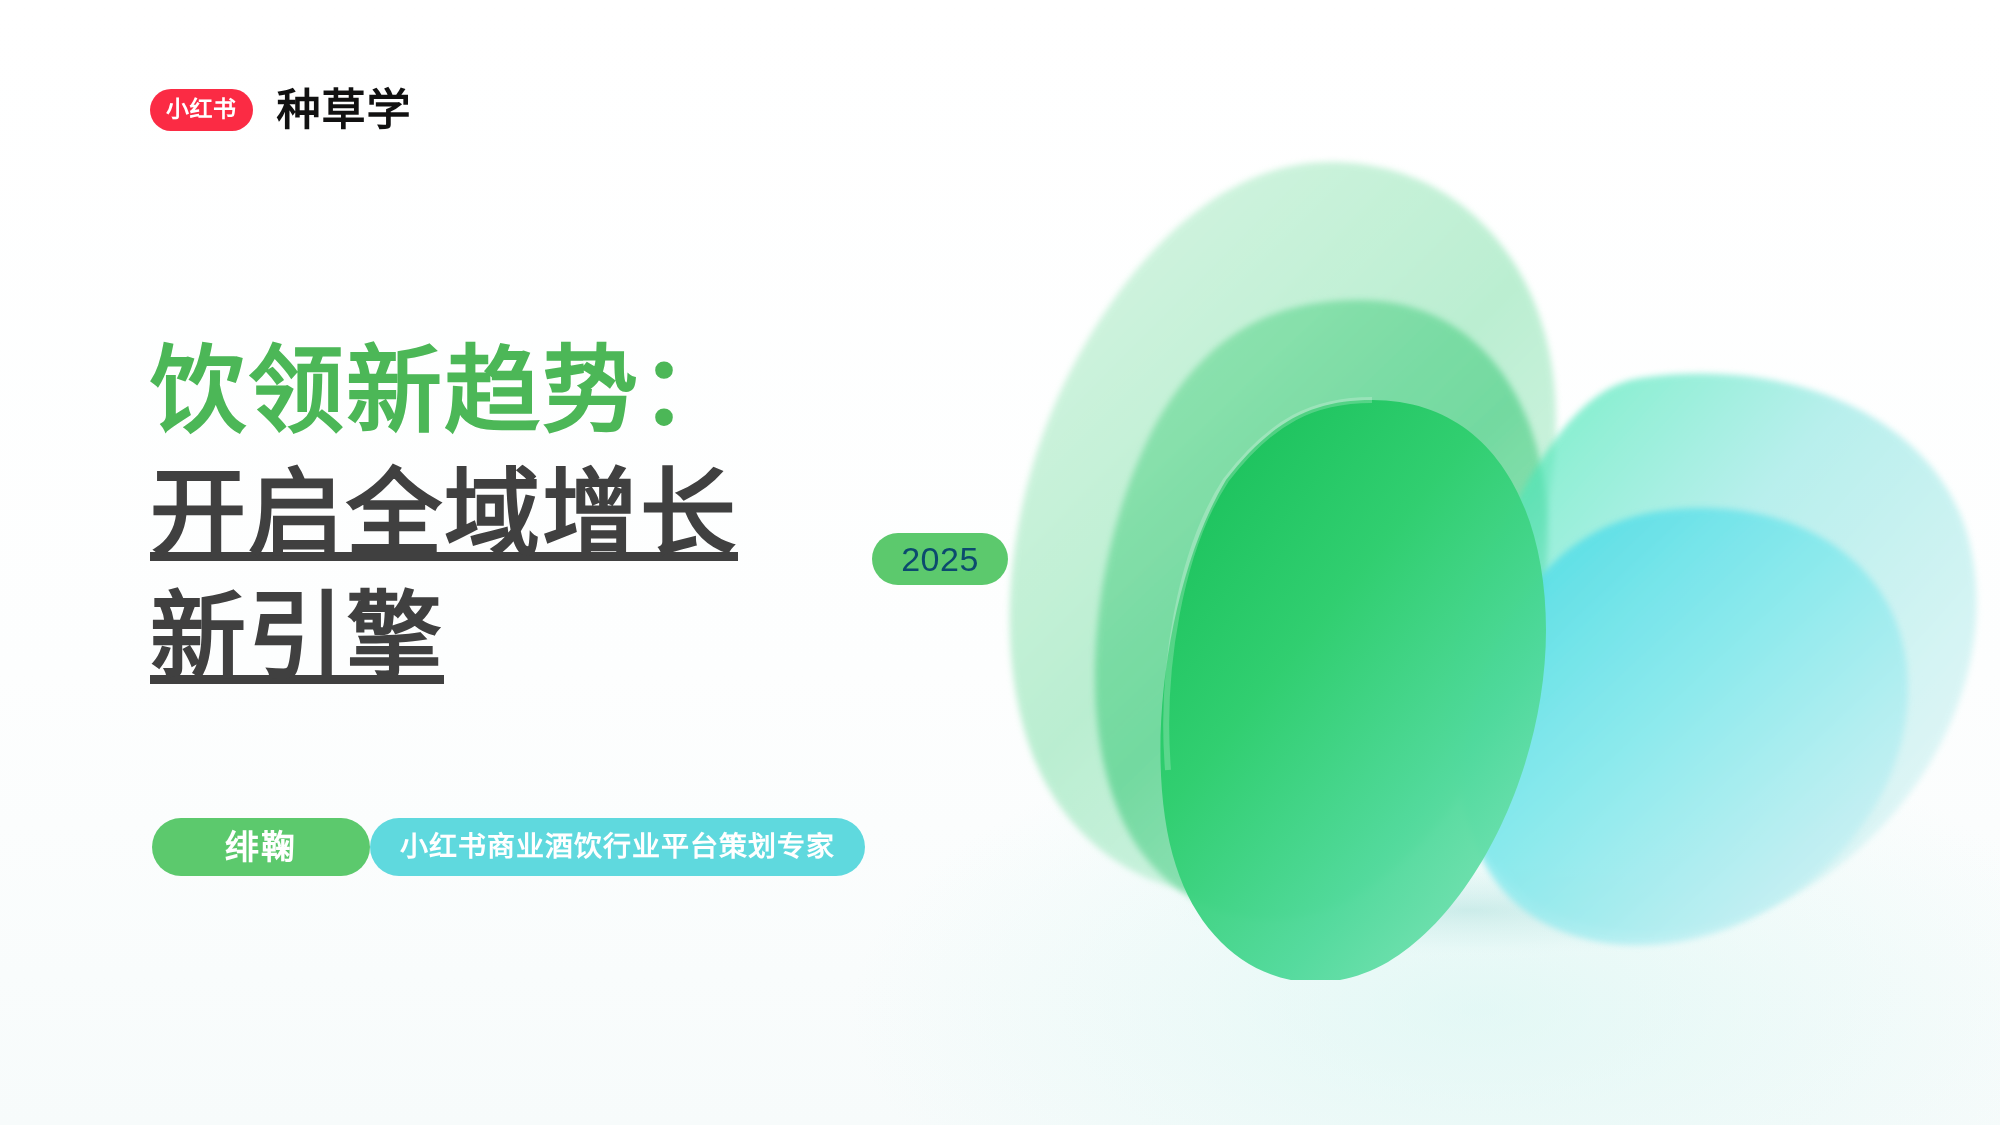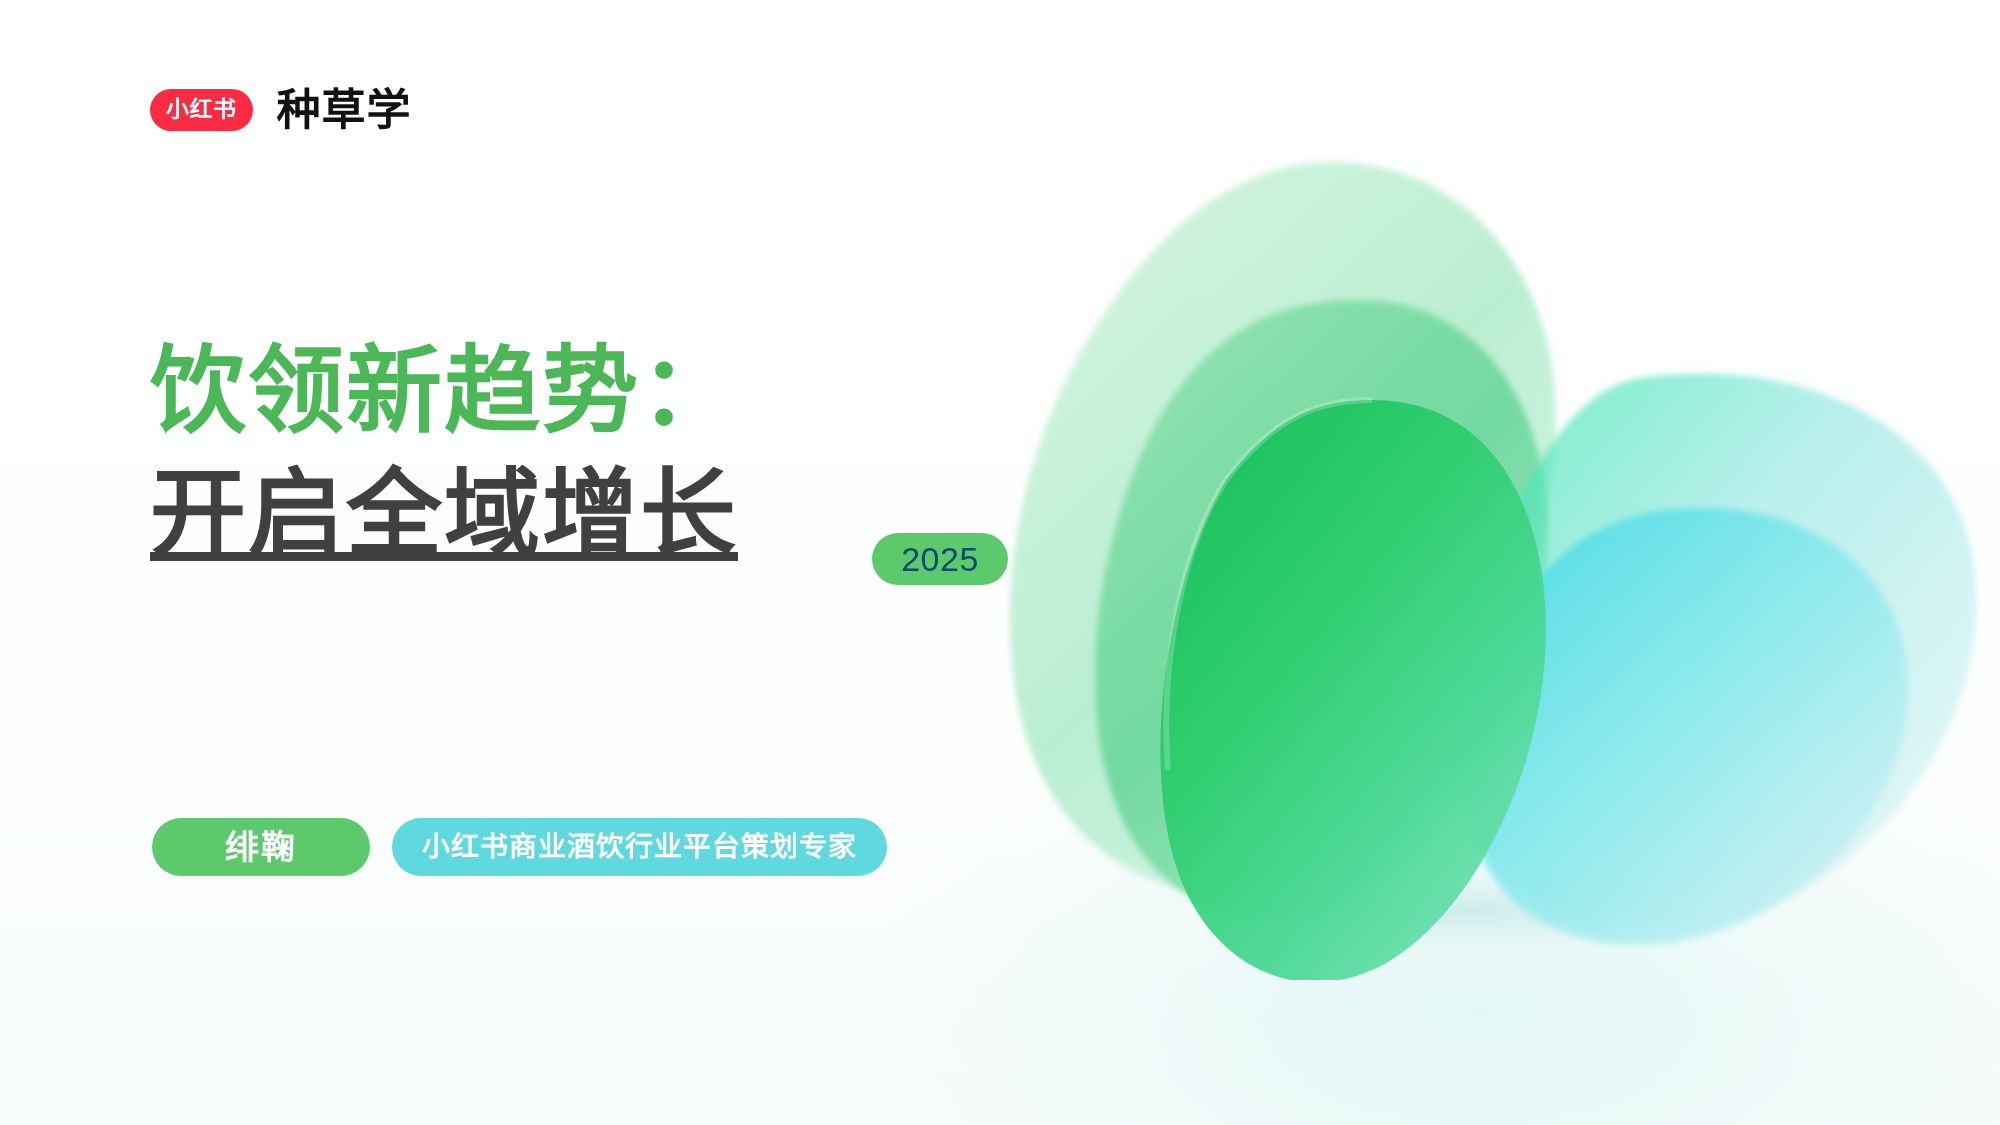--- a/index.html
+++ b/index.html
@@ -81,21 +81,21 @@
     font-weight:500;
     letter-spacing:0.5px;
     line-height:1;
   }
 
   
   .speakers {
     position:absolute; left:152px; top:818px;
     display:flex; flex-direction:column; gap:12px;
   }
-  .speaker-row { display:flex; align-items:flex-start; gap:22px; }
+  .speaker-row { display:flex; align-items:flex-start; gap:0; }
   .speaker-name-pill {
     background:#5CC96D;
     border-radius:999px;
     height:58px; min-width:218px;
     display:flex; align-items:center; justify-content:center;
     padding:0 26px;
   }
   .speaker-name-text {
     color:#ffffff; font-size:34px; font-weight:700;
     letter-spacing:2px; line-height:1; white-space:nowrap;
@@ -128,20 +128,21 @@
   <div class="logo-row">
     <span class="logo-pill">
       <span class="logo-pill-text">小红书</span>
     </span>
     <span class="logo-word">种草学</span>
   </div>
 
   <div class="title-block">
     <div class="title-line green">饮领新趋势：</div>
     <div class="title-line dark">开启全域增长</div>
+    <div class="title-line dark">新引擎</div>
   </div>
 
   <div class="year-badge">
     <span class="year-badge-text">2025</span>
   </div>
 
   <div class="speakers">
 
     <div class="speaker-row">
       <span class="speaker-name-pill">

